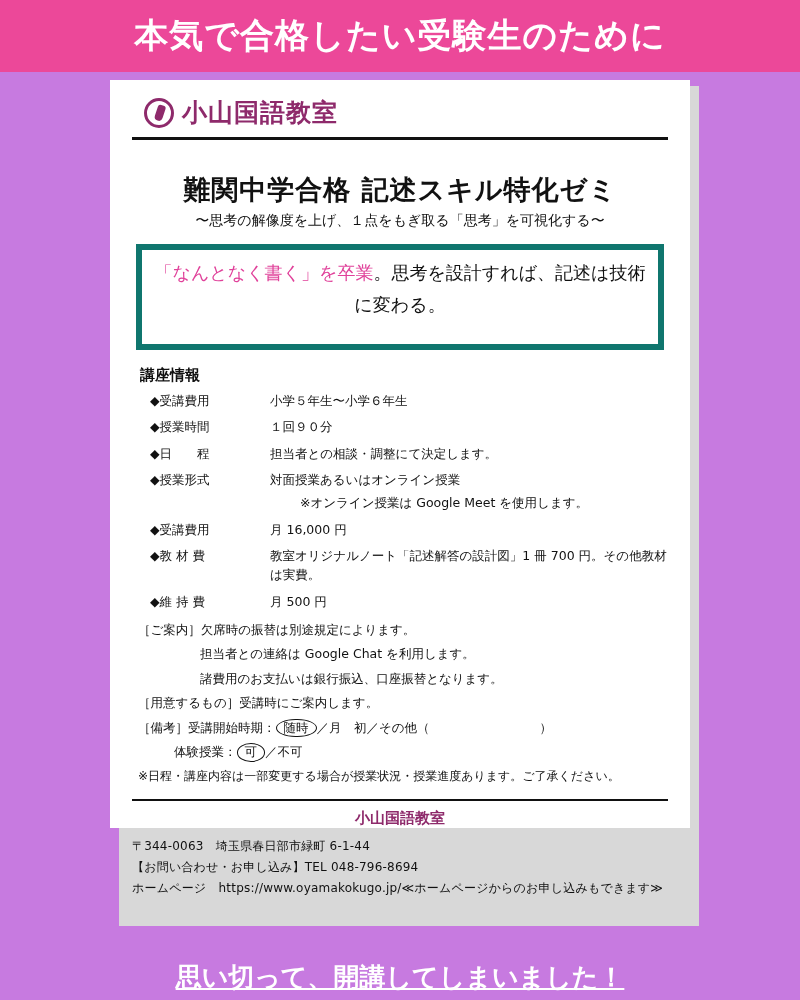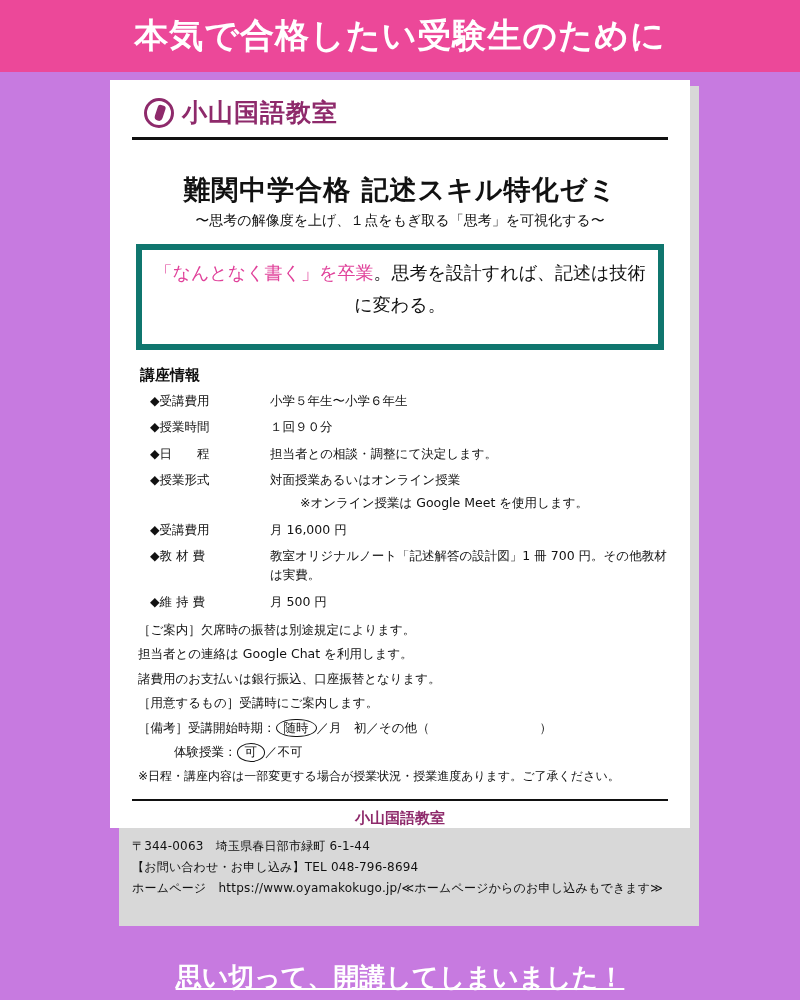--- a/index.html
+++ b/index.html
@@ -151,21 +151,21 @@
     color: #111;
   }
   
   .notes { margin: 4px 0 0 6px; }
   .note-line {
     font-size: 12.5px;
     line-height: 1.95;
     font-family: "DejaVu Sans", sans-serif;
     color: #111;
   }
-  .note-sub { }
+  .note-sub { margin-left: 62px; }
   .oval {
     display: inline-block;
     border: 1.3px solid #111;
     border-radius: 50%;
     padding: 0 7px;
     line-height: 1.35;
   }
   .blank-paren {
     display: inline-block;
     min-width: 110px;

